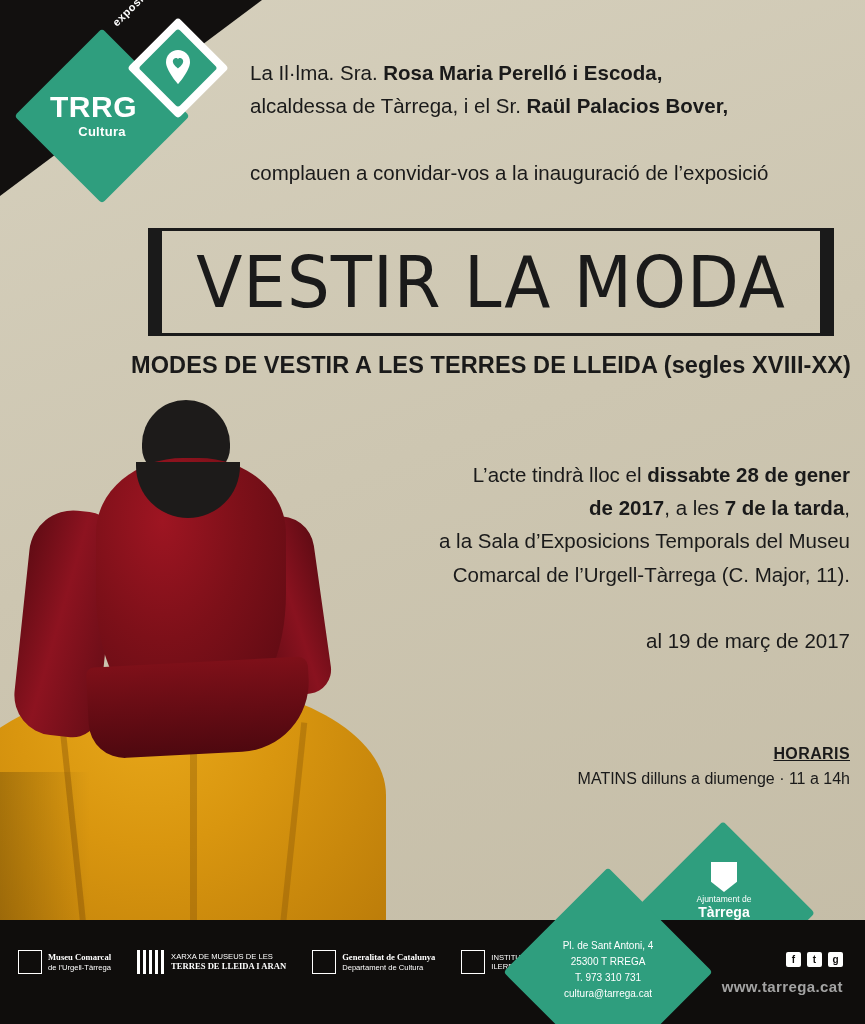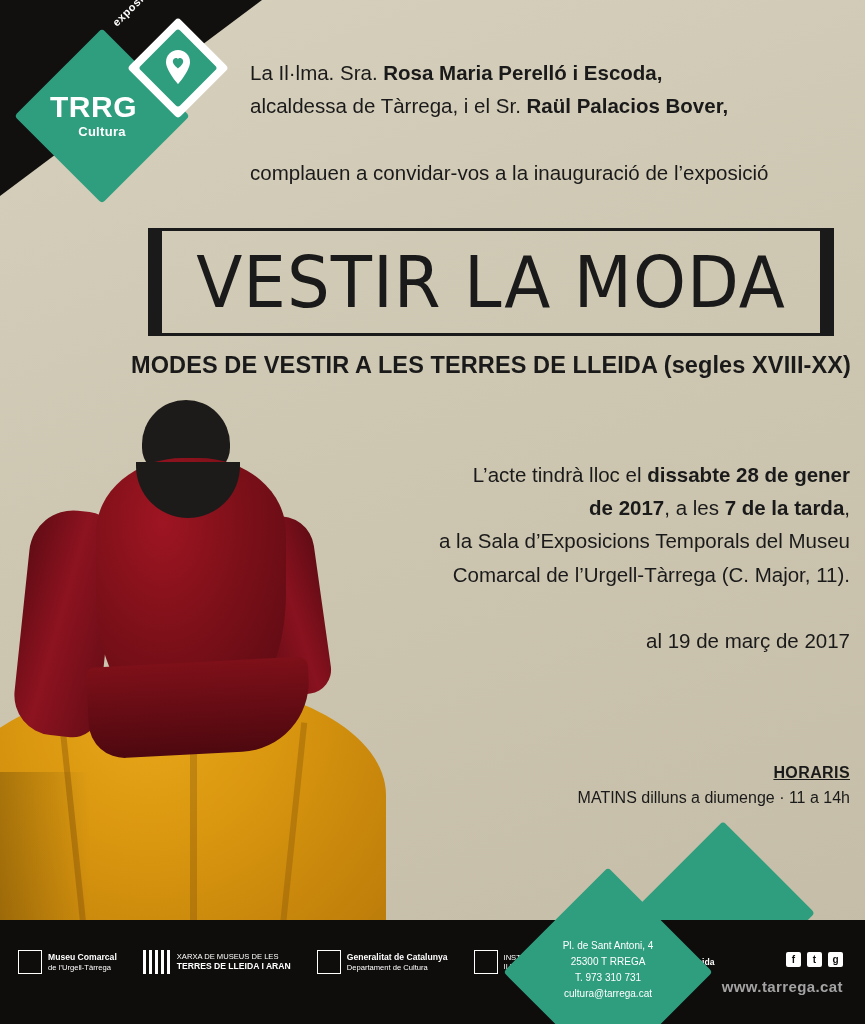--- a/index.html
+++ b/index.html
@@ -260,21 +260,20 @@
   
   .horaris {
     position: absolute;
     top: 742px;
     left: 380px;
     width: 470px;
     text-align: right;
     color: #1a1a1a;
     font-size: 16px;
     line-height: 1.55;
-    margin-top: 19px;
   }
   .horaris-title {
     font-weight: bold;
     text-decoration: underline;
     letter-spacing: 0.4px;
   }
 
   
   .ajunt-diamond {
     position: absolute;
@@ -320,21 +319,21 @@
     color: #ffffff;
   }
   .flogo { display: flex; align-items: center; gap: 6px; }
   .flogo .mark {
     width: 24px; height: 24px;
     border: 1.4px solid #ffffff;
     display: inline-block;
   }
   .flogo .mark.round { border-radius: 50%; }
   .flogo .txt { font-size: 7.6px; line-height: 1.25; white-space: nowrap; }
-  .flogo .txt b { font-size: 8.6px; }
+  .flogo .txt b { font-size: 8.6px; font-family: Liberation Serif, serif; }
   .flogo .bars {
     width: 28px; height: 24px;
     background: repeating-linear-gradient(90deg, #fff 0 3px, transparent 3px 6px);
   }
 
   .footer-addr-diamond {
     position: absolute;
     left: 534px; top: -22px;
     width: 148px; height: 148px;
     background: #2f9e7e;
@@ -433,20 +432,26 @@
     <br>
     <span>al 19 de març de 2017</span>
   </div>
 
   <div class="horaris">
     <div class="horaris-title">HORARIS</div>
     <div>MATINS dilluns a diumenge · 11 a 14h</div>
   </div>
 
   <div class="ajunt-diamond"></div>
+  <div class="ajunt-content">
+    <div class="ajunt-shield"></div>
+    <div class="ajunt-l1">Ajuntament de</div>
+    <div class="ajunt-l2">Tàrrega</div>
+    <div class="ajunt-l3">Regidoria de Cultura</div>
+  </div>
 
   <div class="footer">
 
     <div class="footer-logos">
       <div class="flogo">
         <span class="mark"></span>
         <span class="txt">
           <b>Museu Comarcal</b><br>
           <span>de l’Urgell-Tàrrega</span>
         </span>

